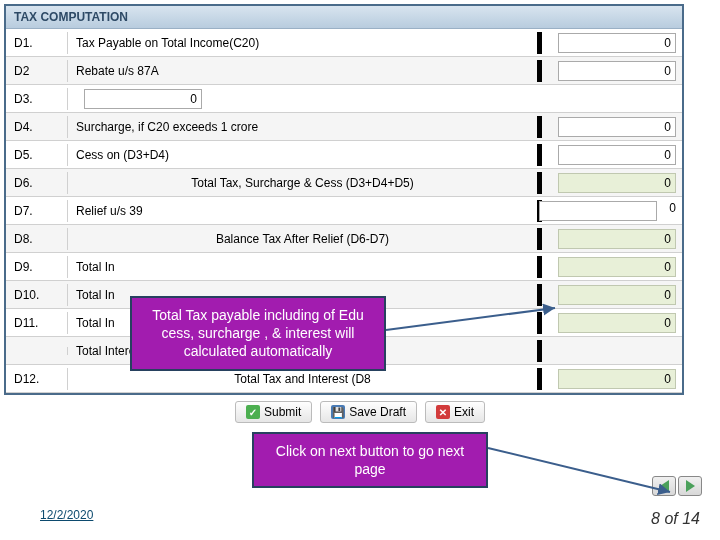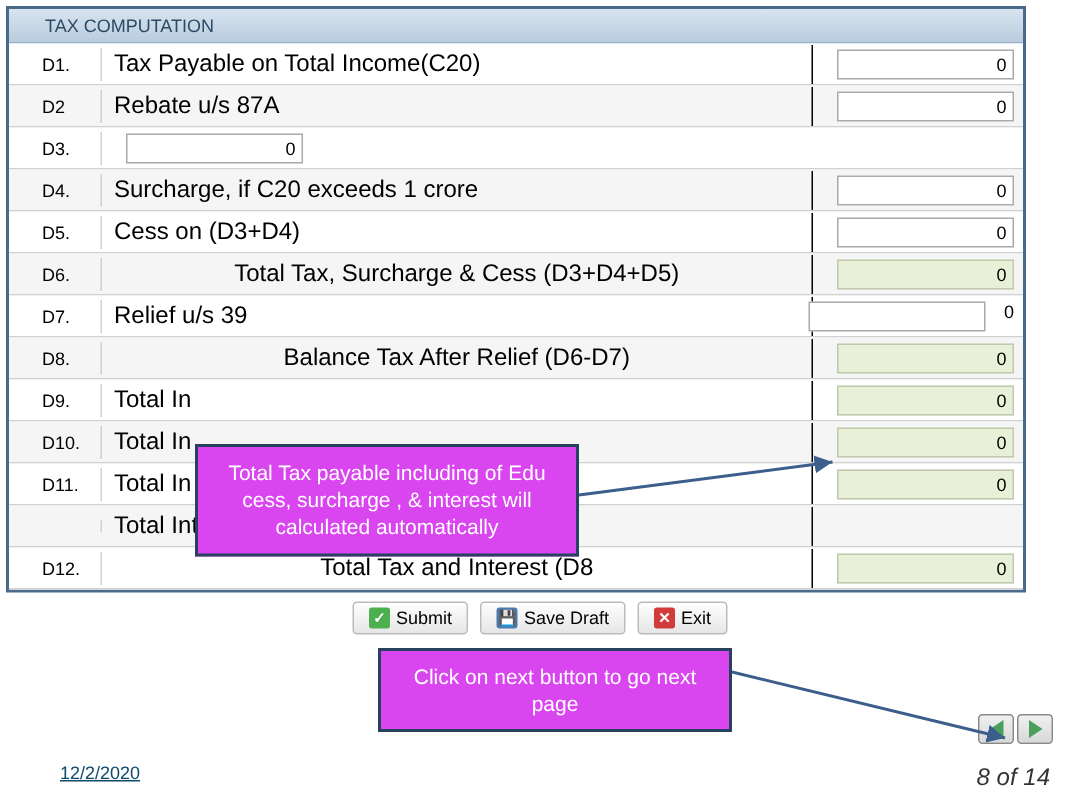--- a/index.html
+++ b/index.html
@@ -13,44 +13,44 @@
     overflow: hidden;
   }
   .panel {
     border: 2px solid #4a6b8a;
     margin: 4px;
     width: 680px;
   }
   .panel-header {
     background: linear-gradient(#d8e4ef, #b8ccde);
     color: #2e4a66;
-    font-weight: normal;
-    font-size: 12px;
-    padding: 4px 24px;
+    font-weight: bold;
+    font-size: 12px;
+    padding: 4px 8px;
     border-bottom: 1px solid #9ab0c5;
   }
   .row {
     display: flex;
     align-items: center;
     border-bottom: 1px solid #d0d0d0;
     min-height: 28px;
     background: #fff;
   }
   .row.alt { background: #f5f5f5; }
   .col-code {
     width: 62px;
-    padding: 4px 22px;
+    padding: 4px 8px;
     font-size: 12px;
     border-right: 1px solid #d0d0d0;
   }
   .col-label {
     flex: 1;
     padding: 4px 8px;
-    font-size: 16px;
-    border-right: 1px solid #000000;
+    font-size: 12px;
+    border-right: 5px solid #000000;
   }
   .col-label.bold { font-weight: normal; text-align: center; }
   .col-value {
     width: 140px;
     padding: 2px 6px;
     display: flex;
     justify-content: flex-end;
   }
   .val-box {
     width: 118px;
@@ -91,21 +91,21 @@
     border-radius: 2px;
     font-size: 10px;
     color: #fff;
     font-weight: bold;
   }
   .ic-green { background: #4caf50; }
   .ic-blue  { background: #4a7bb5; }
   .ic-red   { background: #d23b3b; }
   .callout {
     position: absolute;
-    background: #d946ef;
+    background: #a21caf;
     color: #fff;
     border: 2px solid #27415f;
     padding: 8px 14px;
     text-align: center;
     font-size: 14px;
     line-height: 1.3;
     z-index: 10;
   }
   .callout1 { left: 130px; top: 296px; width: 256px; }
   .callout2 { left: 252px; top: 432px; width: 236px; }

